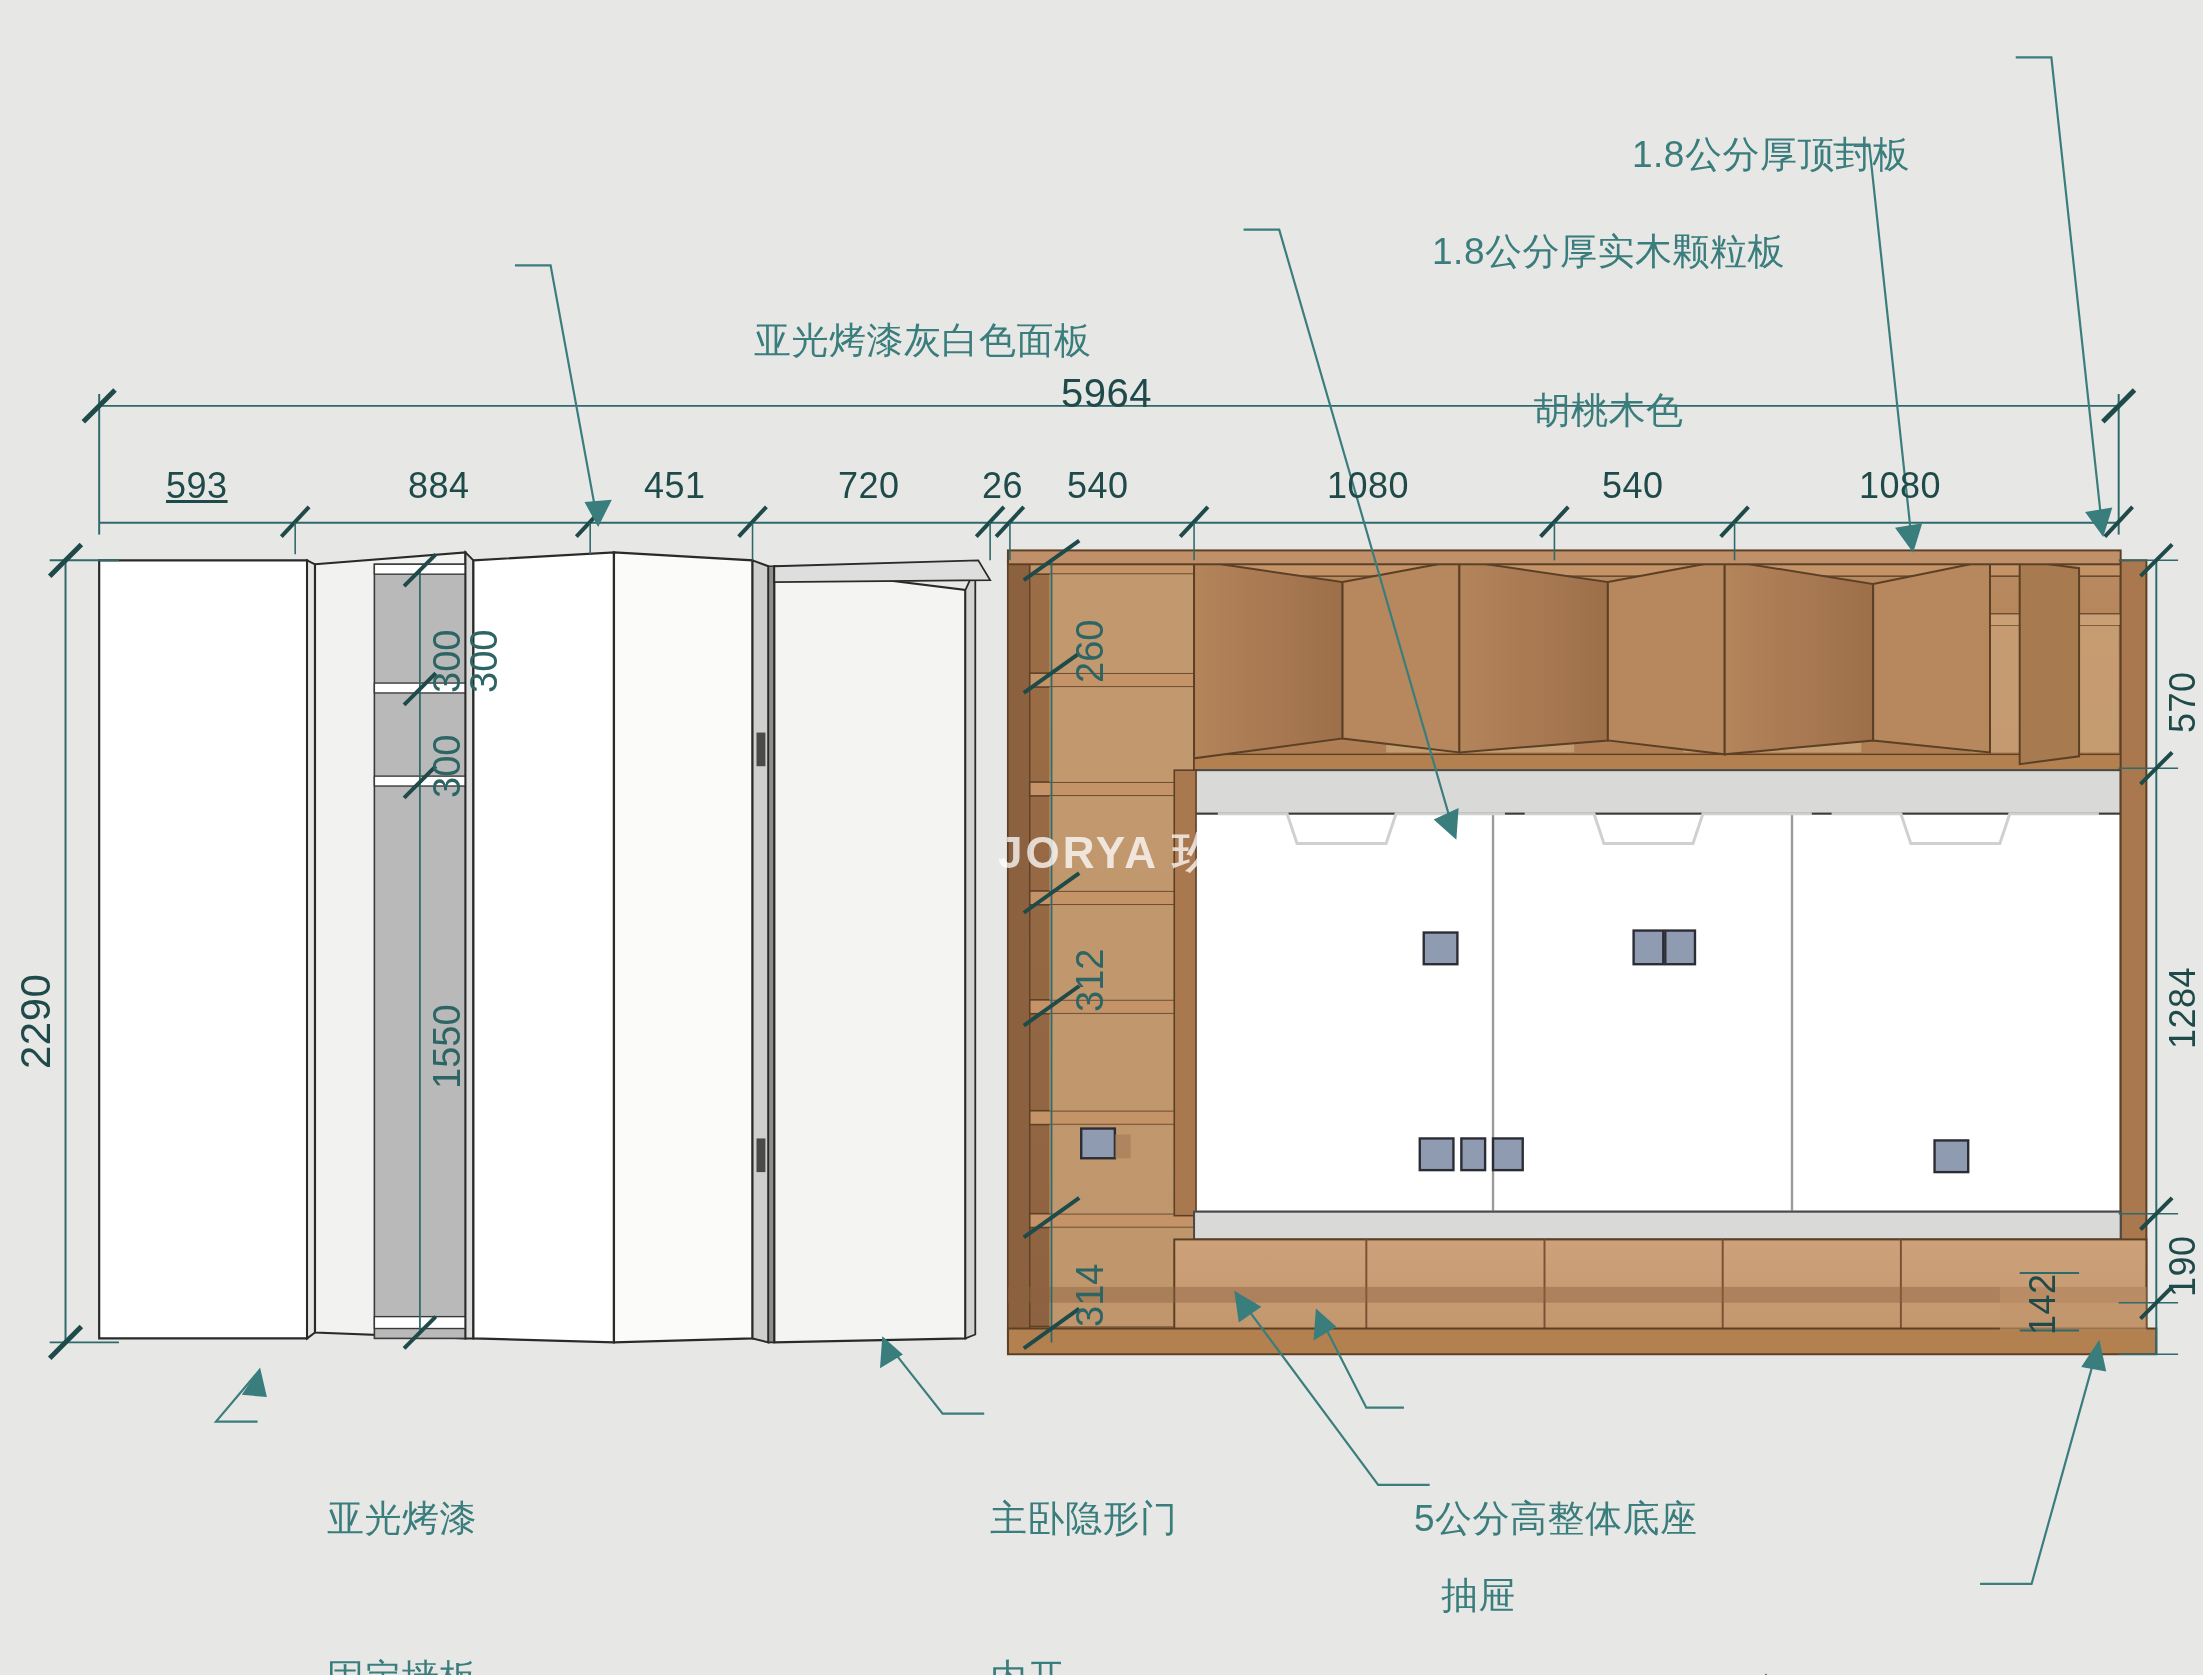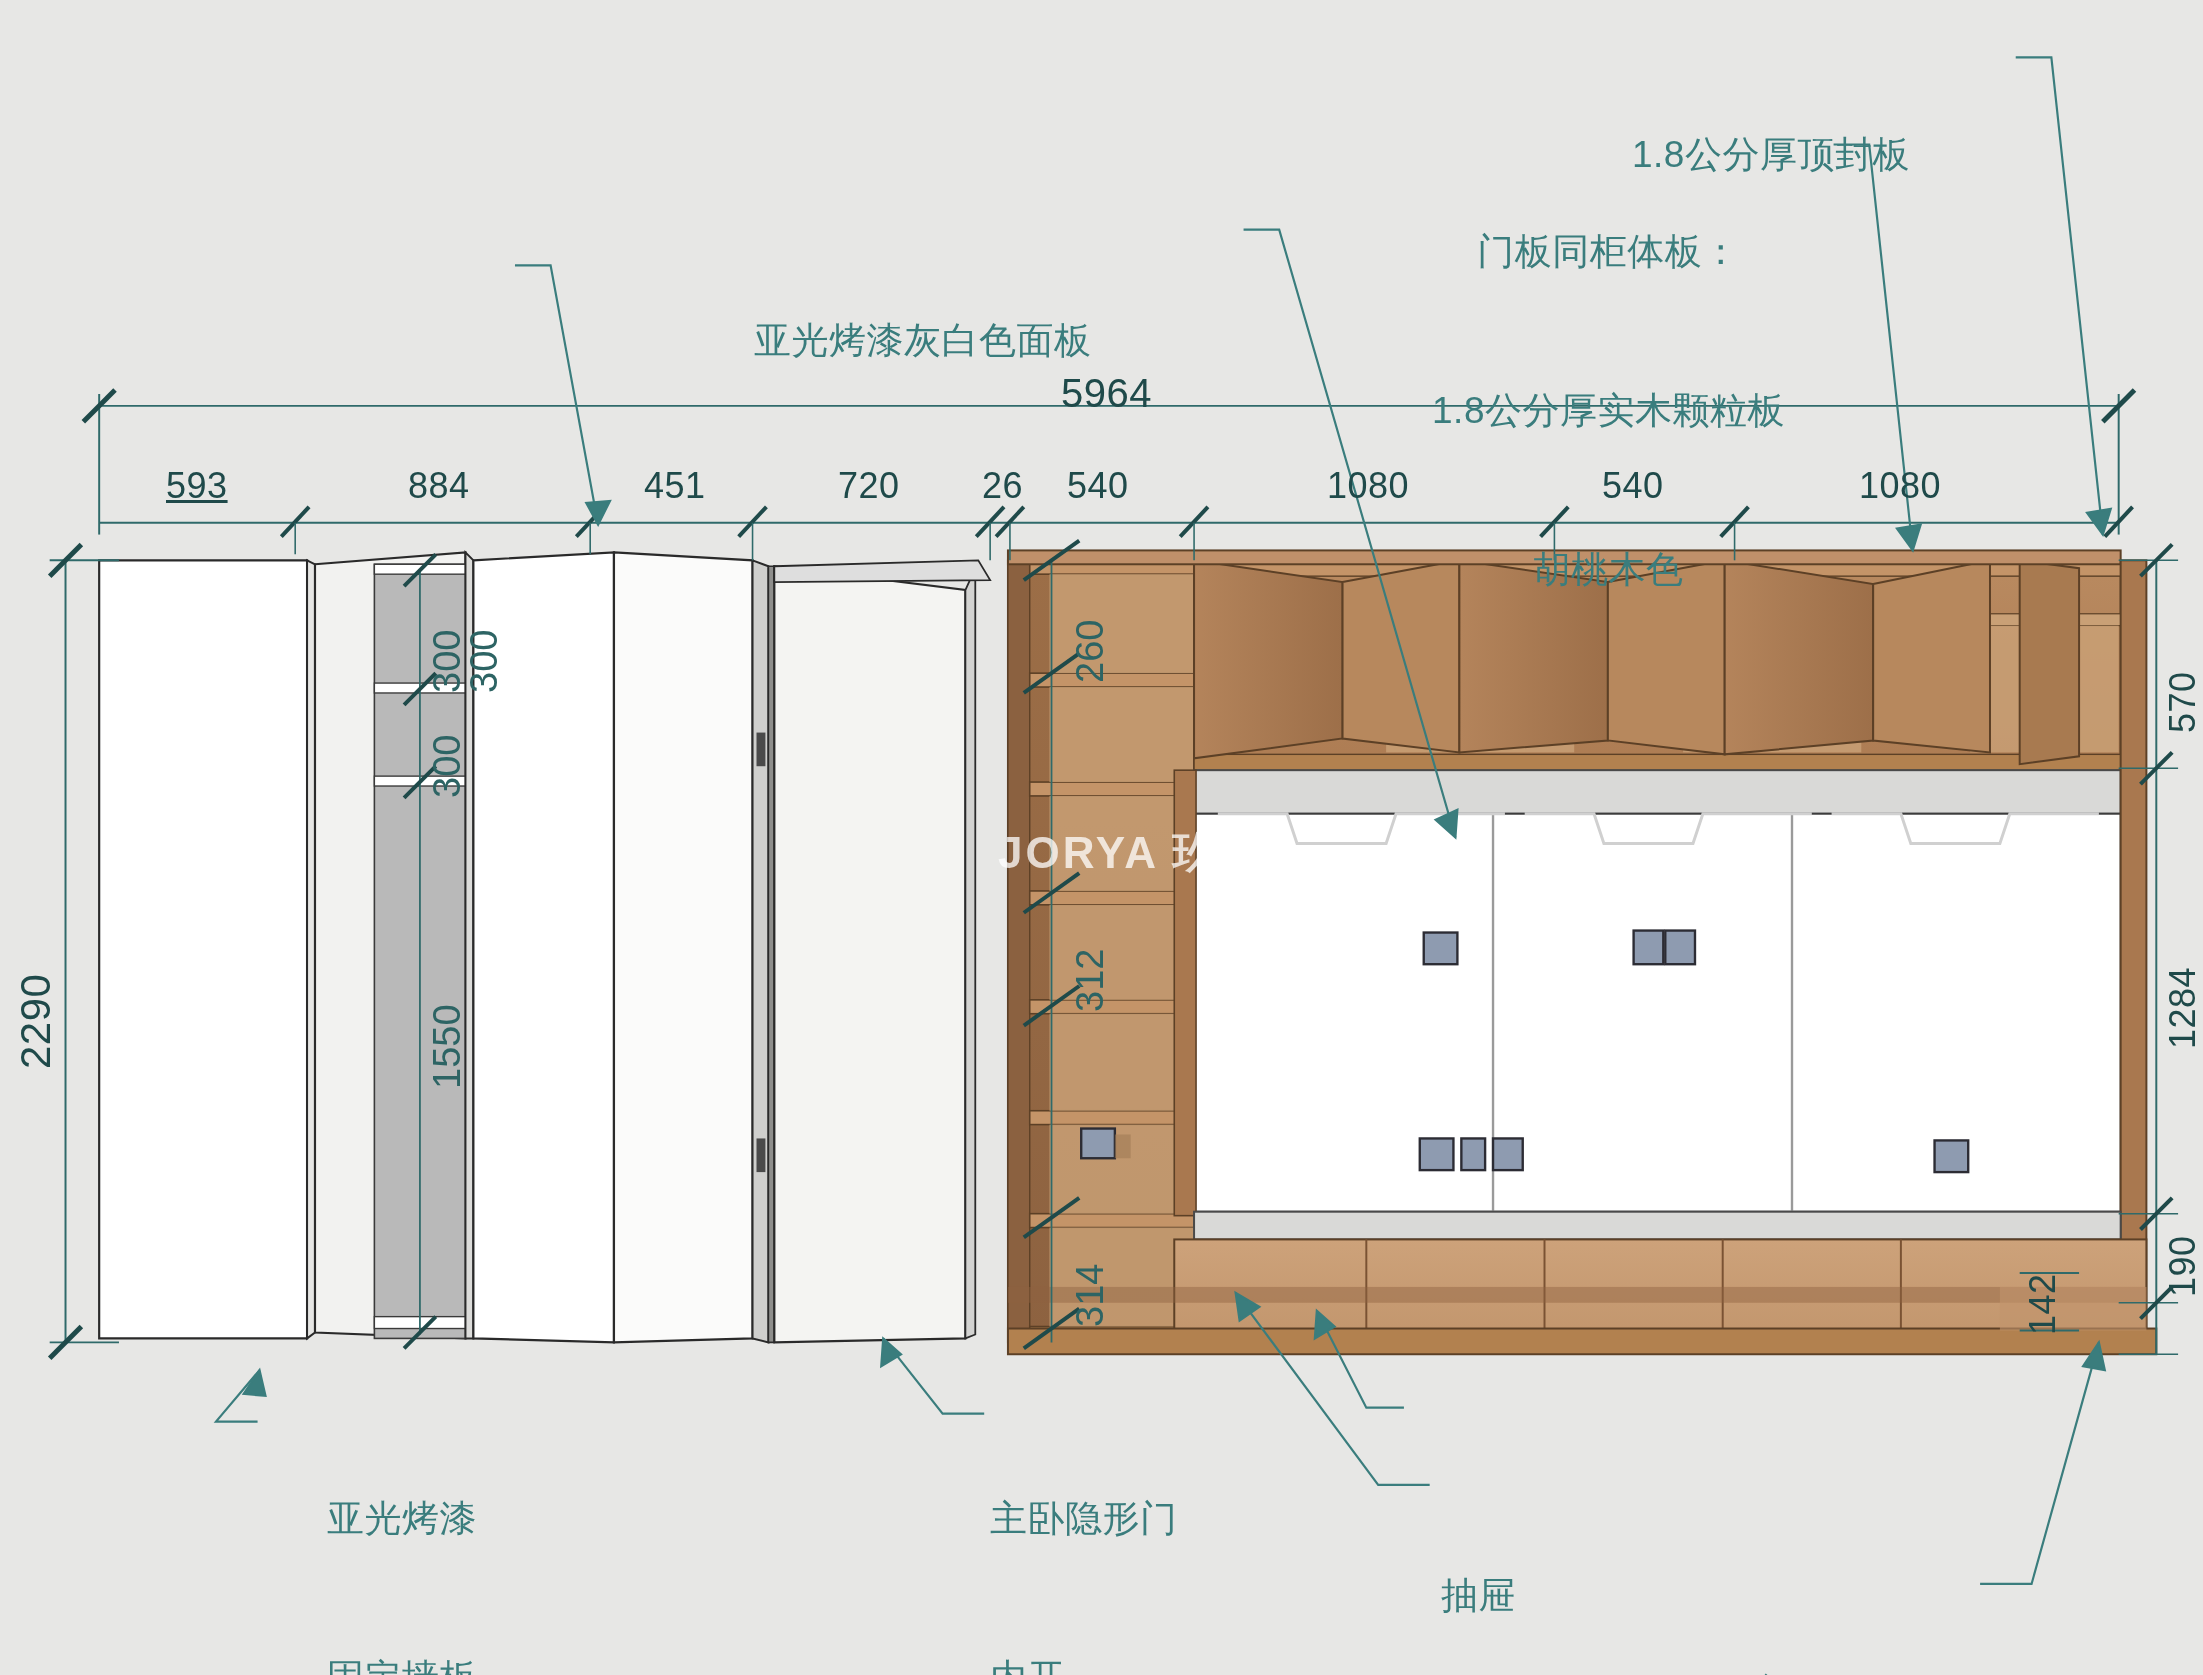--- a/index.html
+++ b/index.html
@@ -312,40 +312,42 @@
       <polygon points="2120,1356 2104,1380 2126,1384" fill="#3a7d7d"></polygon>
     </g>
   </svg>
 
 
   <div class="anno" style="left:754px;top:208px;">
     <div>亚光烤漆灰白色面板</div>
   </div>
 
   <div class="anno" style="left:1376px;top:119px;text-align:center;width:465px;">
-    <div>门板同柜体板：</div>
     <div>1.8公分厚实木颗粒板</div>
     <div>胡桃木色</div>
   </div>
 
   <div class="anno" style="left:1632px;top:22px;">
     <div>1.8公分厚顶封板</div>
   </div>
 
   <div class="anno" style="left:327px;top:1386px;">
     <div>亚光烤漆</div>
     <div>固定墙板</div>
     
   </div>
 
   <div class="anno" style="left:990px;top:1386px;">
     <div>主卧隐形门</div>
     <div>内开</div>
   </div>
 
+  <div class="anno" style="left:1414px;top:1386px;">
+    <div>5公分高整体底座</div>
+  </div>
 
   <div class="anno" style="left:1441px;top:1463px;">
     <div>抽屉</div>
   </div>
 
   <div class="anno" style="left:1634px;top:1560px;">
     <div>柜体厚度40公分</div>
   </div>
 
   <div class="dim" style="left:1061px;top:348px;font-size:40px;margin-top:23px;">5964</div>

